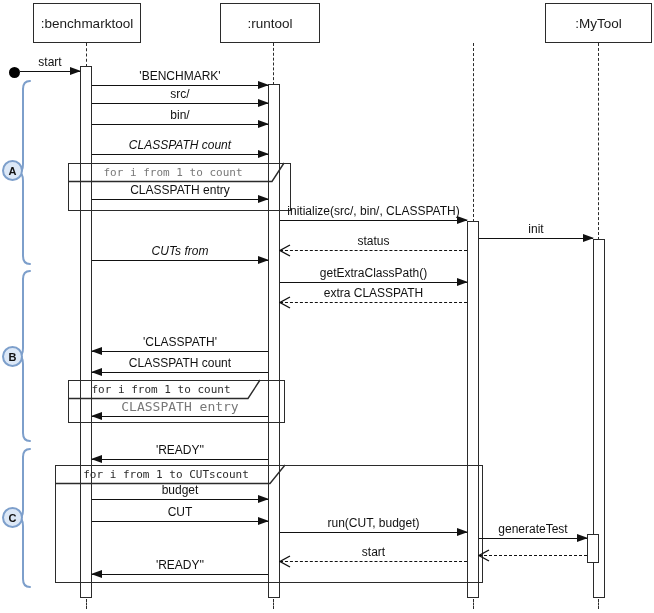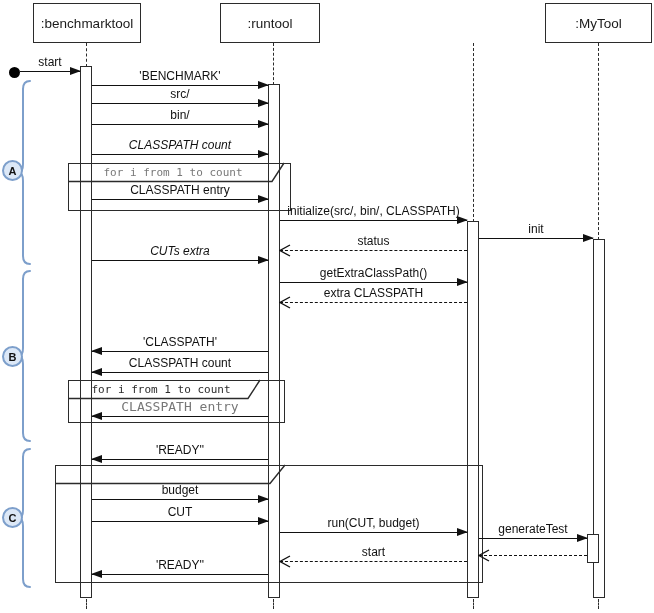--- a/index.html
+++ b/index.html
@@ -91,20 +91,21 @@
     <svg width="194" height="19">
         <polyline points="0,18.5 180,18.5 192,0" fill="none" stroke="#2b2b2b" stroke-width="1.4"></polyline>
       </svg>
     <div class="fraglbl" style="width:176px">for i from 1 to count</div>
   </div>
 
   <div class="frag" style="left:55px;top:465px;width:428px;height:118px">
     <svg width="232" height="19">
         <polyline points="0,18.5 215,18.5 230,0" fill="none" stroke="#2b2b2b" stroke-width="1.4"></polyline>
       </svg>
+    <div class="fraglbl" style="width:212px">for i from 1 to CUTscount</div>
   </div>
 
   <div class="startdot" style="left:9px;top:67px"></div>
   <div class="msg" style="left:20px;top:72px;width:60px">
     <div class="lbl">start</div>
     <div class="line"></div>
       <div class="tri r"></div>
   </div>
 
   <div class="msg" style="left:92px;top:86px;width:176px">
@@ -147,21 +148,21 @@
 
   <div class="msg dash" style="left:280px;top:251px;width:187px">
     <div class="lbl">status</div>
     <div class="line"></div>
     <svg class="open" width="12" height="13">
         <path d="M11,1 L1,6.5 L11,12" fill="none" stroke="#111" stroke-width="1.4"></path>
       </svg>
   </div>
 
   <div class="msg" style="left:92px;top:261px;width:176px">
-    <div class="lbl it">CUTs extra</div>
+    <div class="lbl it">CUTs from</div>
     <div class="line"></div>
       <div class="tri r"></div>
   </div>
 
   <div class="msg" style="left:280px;top:283px;width:187px">
     <div class="lbl">getExtraClassPath()</div>
     <div class="line"></div>
       <div class="tri r"></div>
   </div>
   <div class="msg dash" style="left:280px;top:303px;width:187px">

